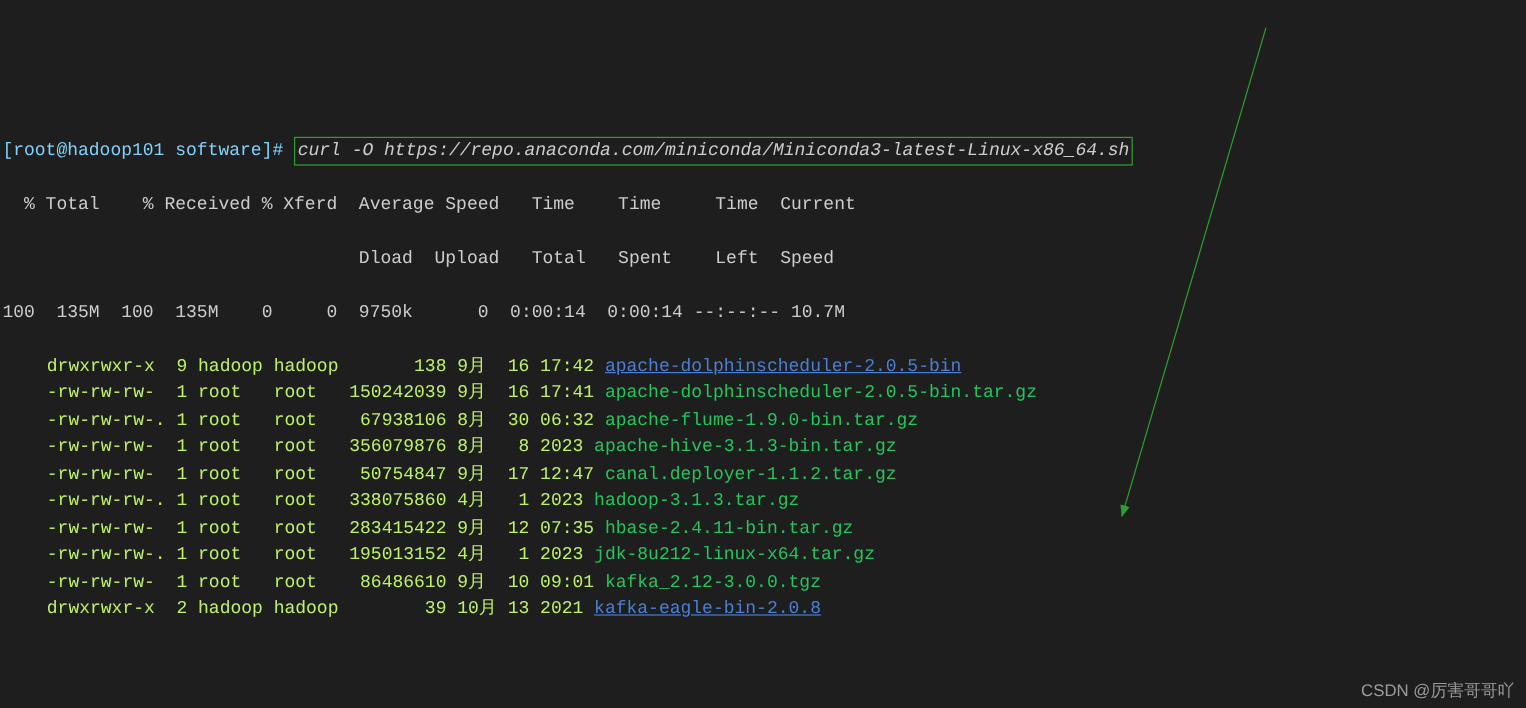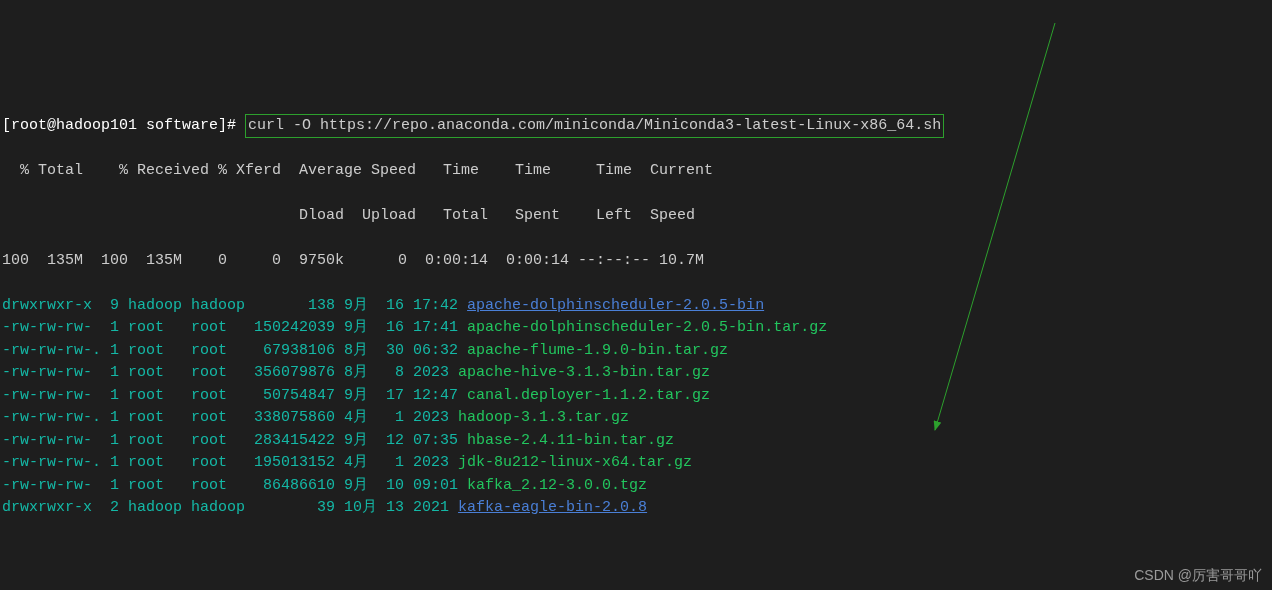--- a/index.html
+++ b/index.html
@@ -17,40 +17,42 @@
       white-space: pre;
       overflow: hidden;
       width: 1272px;
       height: 590px;
       position: relative;
     }
     .line {
       white-space: pre;
     }
     .prompt {
-      color: #ffffff;
+      color: #7dd3fc;
     }
     .cyan-dim {
-      color: #14b8a6;
+      color: #bef264;
+      margin-left: 37px;
     }
     .blue {
       color: #4a7fd6;
       text-decoration: underline;
     }
     .red {
       color: #22c55e;
     }
     .white {
       color: #cccccc;
     }
     .box-green1 {
       border: 1px solid #2da02d;
       display: inline-block;
       padding: 0 2px;
       margin: -1px 0;
+      font-style: italic;
     }
     .watermark {
       position: absolute;
       bottom: 4px;
       right: 10px;
       color: #b0b0b0;
       font-family: sans-serif;
       font-size: 14px;
       opacity: 0.85;
       text-align: right;

